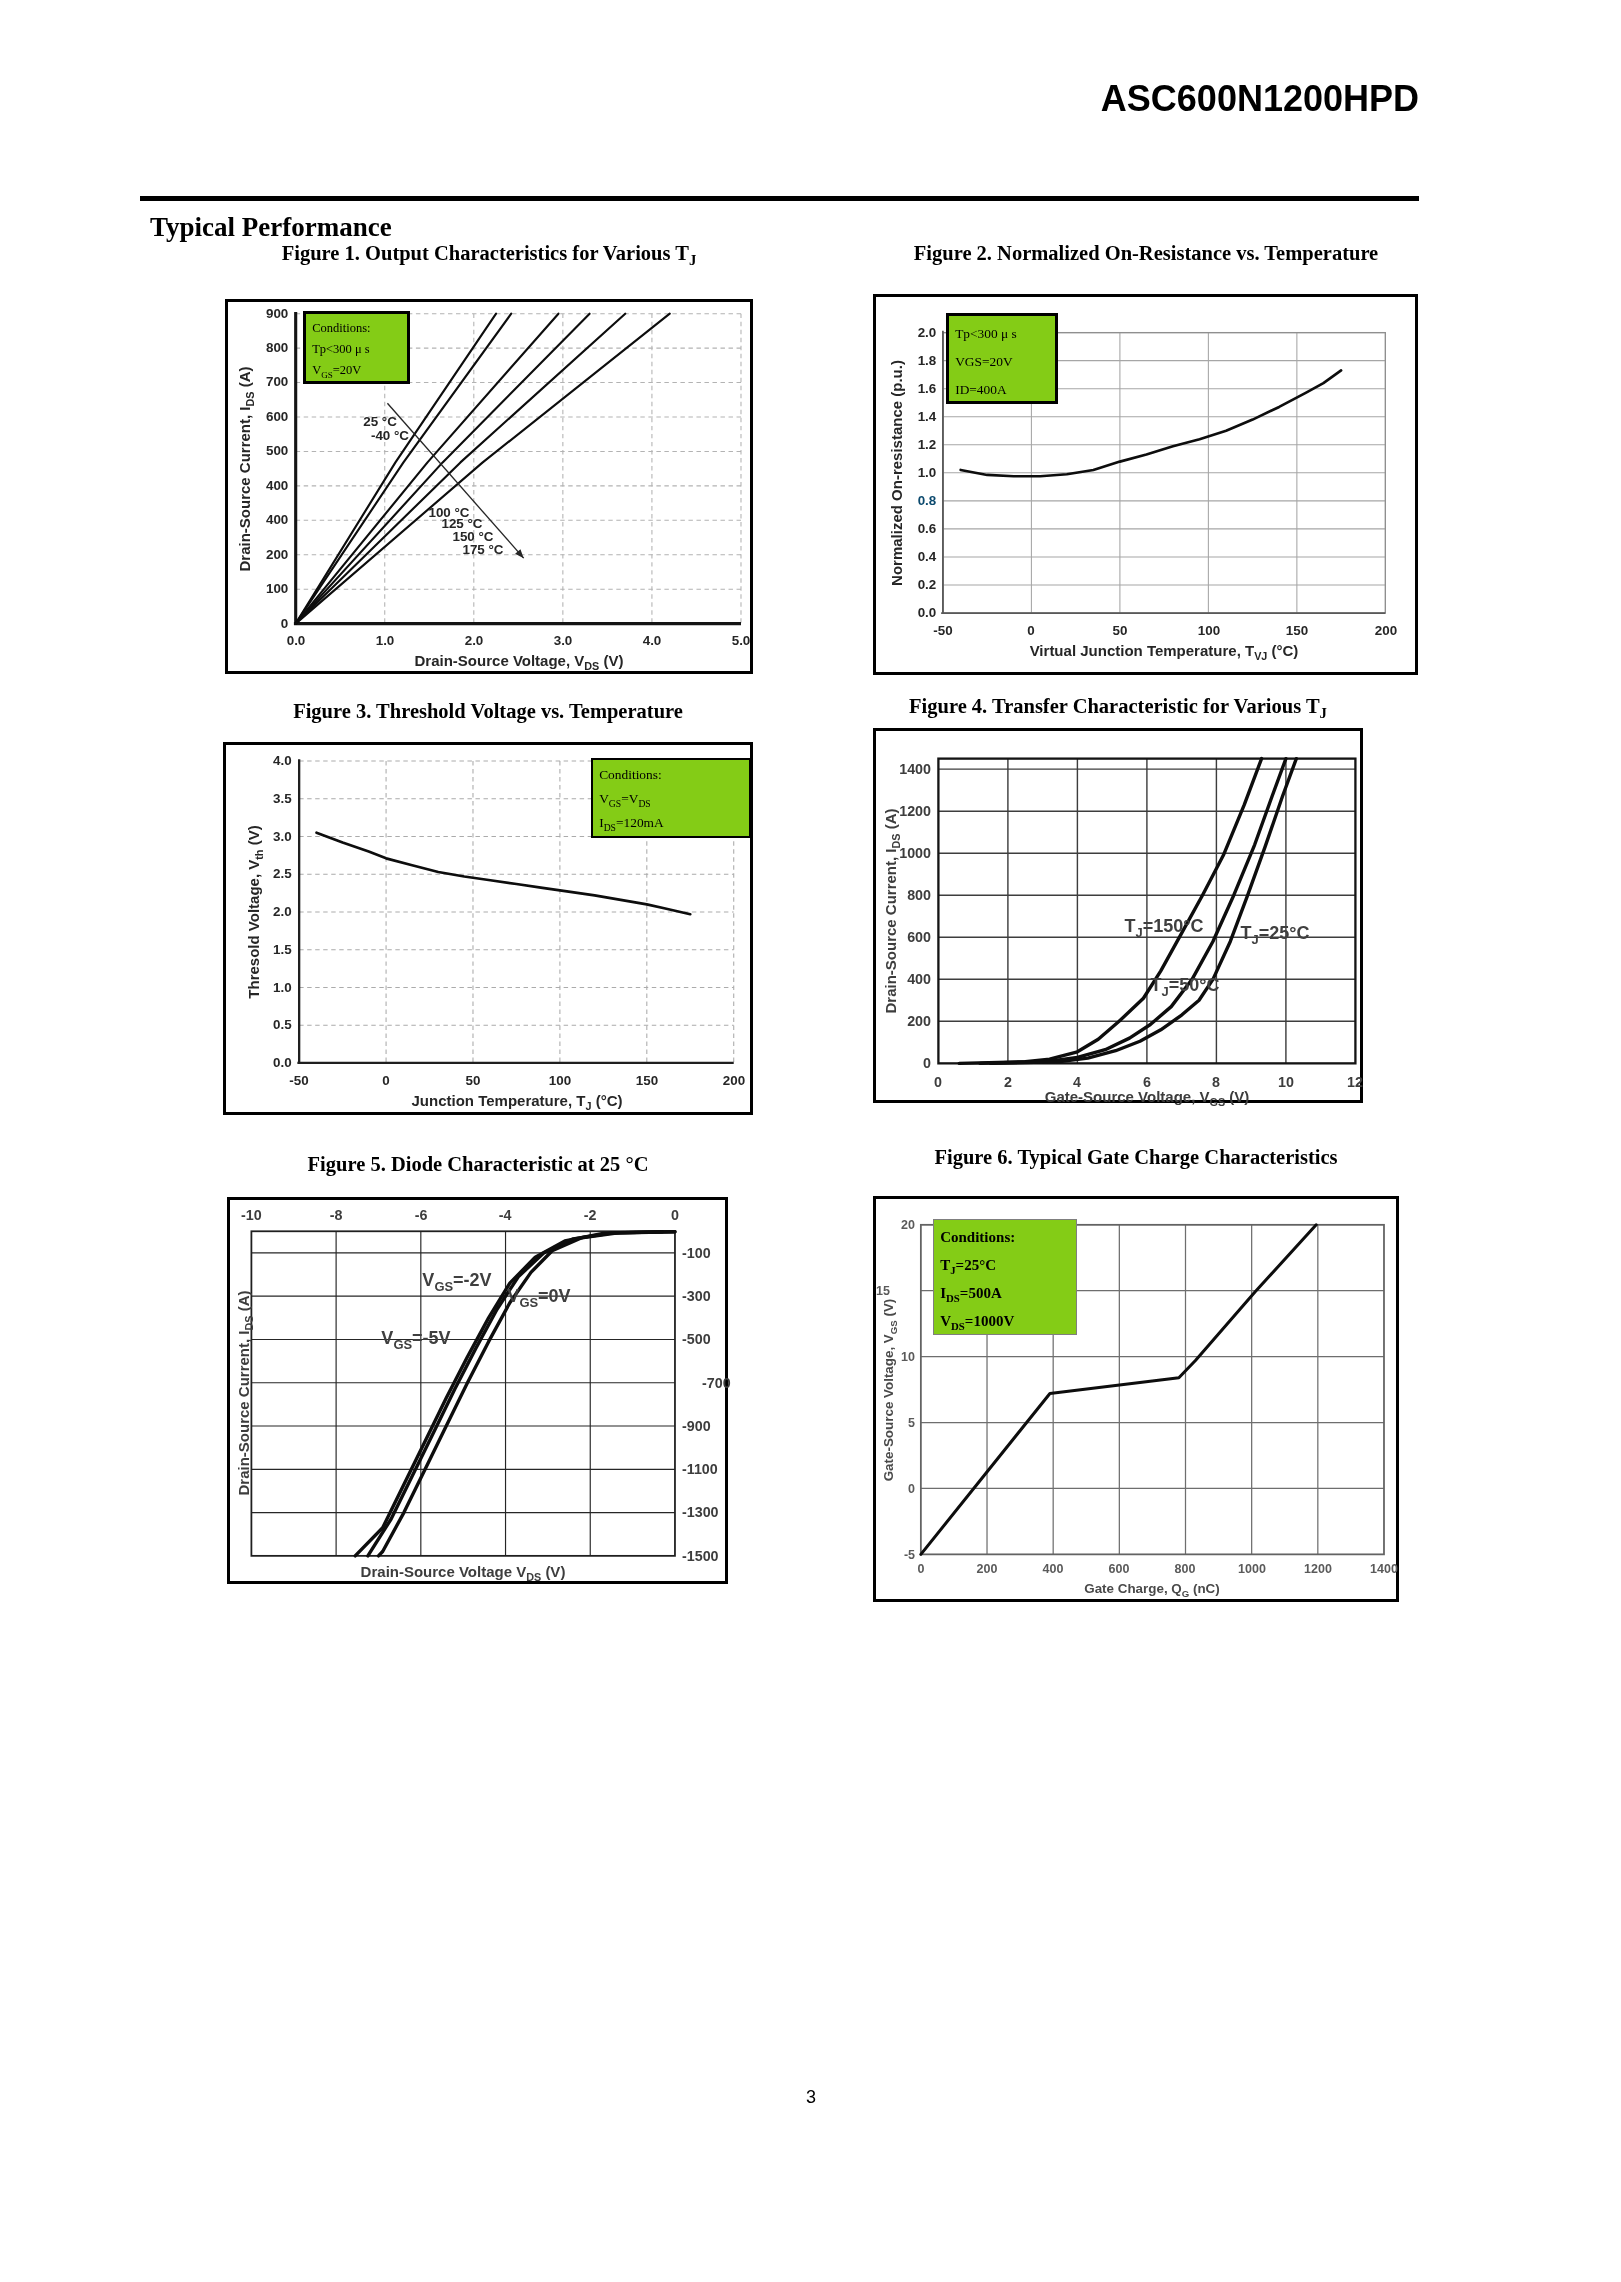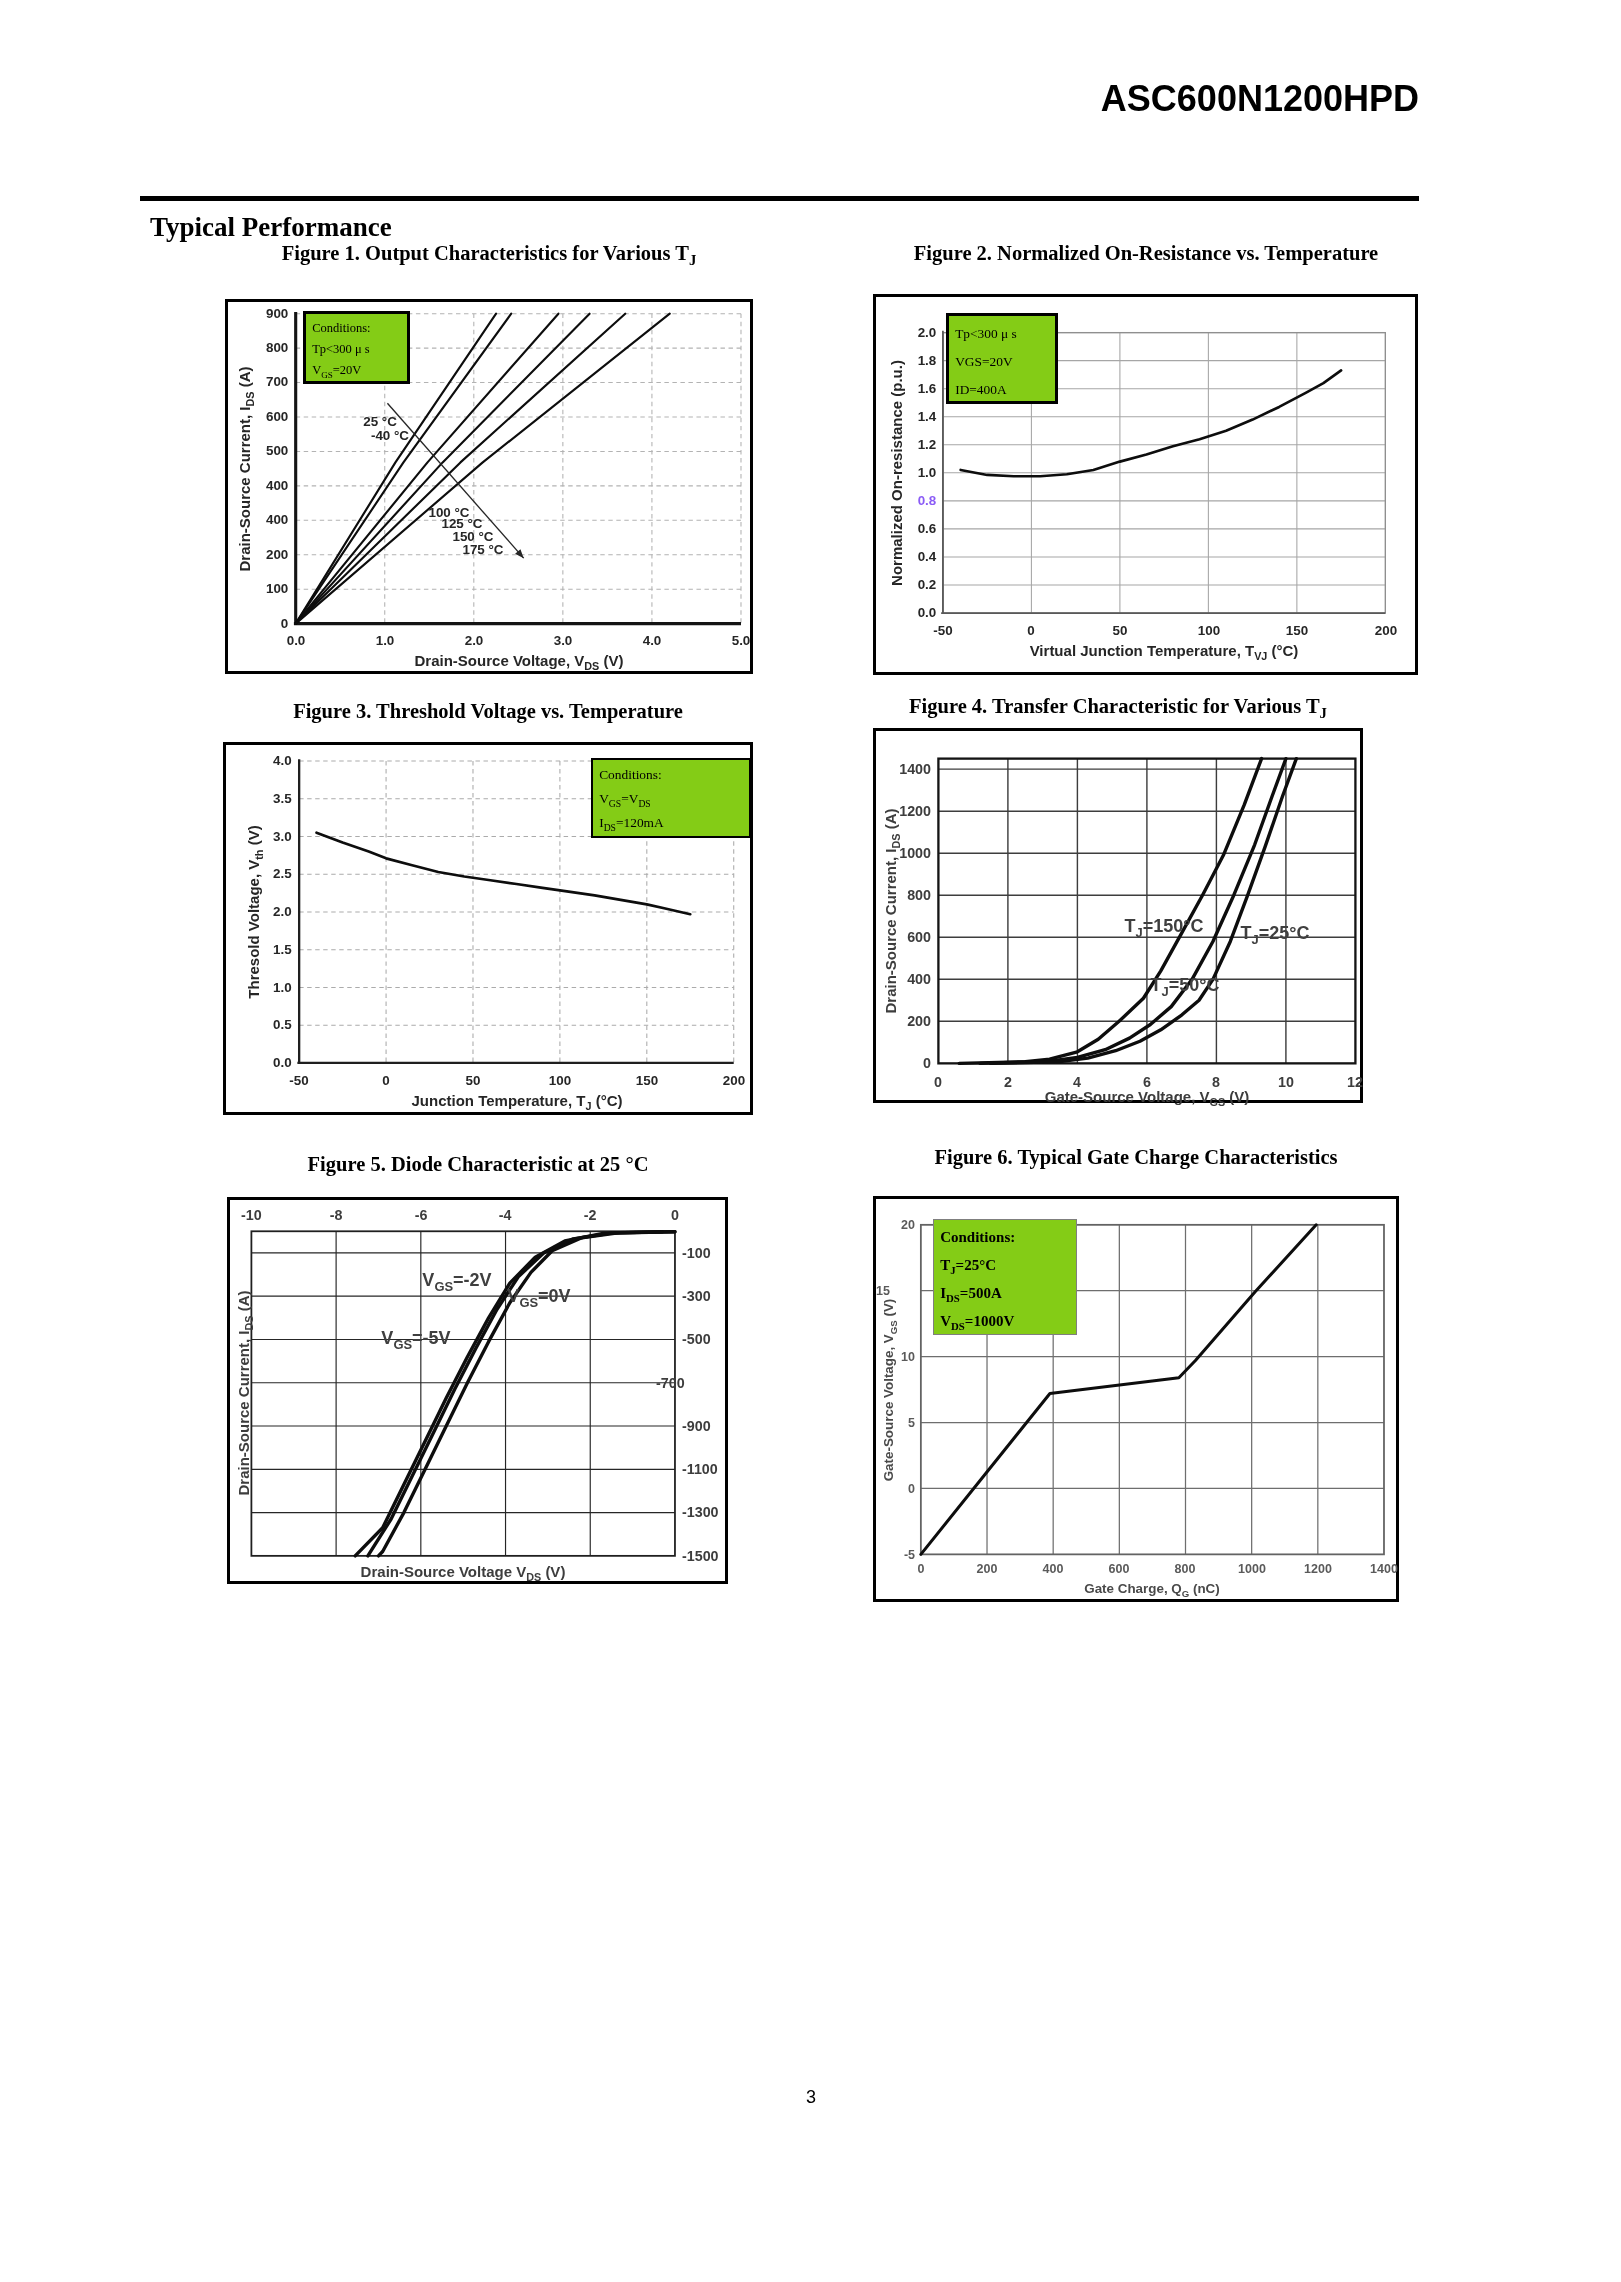--- a/index.html
+++ b/index.html
@@ -120,21 +120,21 @@
         <div class="tick xt" style="left: 67px; top: 327px; font-size: 13.4px; font-weight: 600; color: rgb(38, 38, 38);">-50</div>
         <div class="tick xt" style="left: 155px; top: 327px; font-size: 13.4px; font-weight: 600; color: rgb(38, 38, 38);">0</div>
         <div class="tick xt" style="left: 244px; top: 327px; font-size: 13.4px; font-weight: 600; color: rgb(38, 38, 38);">50</div>
         <div class="tick xt" style="left: 333px; top: 327px; font-size: 13.4px; font-weight: 600; color: rgb(38, 38, 38);">100</div>
         <div class="tick xt" style="left: 421px; top: 327px; font-size: 13.4px; font-weight: 600; color: rgb(38, 38, 38);">150</div>
         <div class="tick xt" style="left: 510px; top: 327px; font-size: 13.4px; font-weight: 600; color: rgb(38, 38, 38);">200</div>
         <div class="tick yt" style="top: 316px; left: 5.3px; width: 55px; text-align: right; font-size: 13.4px; font-weight: 600; color: rgb(38, 38, 38);">0.0</div>
         <div class="tick yt" style="top: 288px; left: 5.3px; width: 55px; text-align: right; font-size: 13.4px; font-weight: 600; color: rgb(38, 38, 38);">0.2</div>
         <div class="tick yt" style="top: 260px; left: 5.3px; width: 55px; text-align: right; font-size: 13.4px; font-weight: 600; color: rgb(38, 38, 38);">0.4</div>
         <div class="tick yt" style="top: 232px; left: 5.3px; width: 55px; text-align: right; font-size: 13.4px; font-weight: 600; color: rgb(38, 38, 38);">0.6</div>
-        <div class="tick yt" style="top: 204px; left: 5.3px; width: 55px; text-align: right; font-size: 13.4px; font-weight: 600; color: #8b5cf6;">0.8</div>
+        <div class="tick yt" style="top: 204px; left: 5.3px; width: 55px; text-align: right; font-size: 13.4px; font-weight: 600; color: #0c4a6e;">0.8</div>
         <div class="tick yt" style="top: 176px; left: 5.3px; width: 55px; text-align: right; font-size: 13.4px; font-weight: 600; color: rgb(38, 38, 38);">1.0</div>
         <div class="tick yt" style="top: 148px; left: 5.3px; width: 55px; text-align: right; font-size: 13.4px; font-weight: 600; color: rgb(38, 38, 38);">1.2</div>
         <div class="tick yt" style="top: 120px; left: 5.3px; width: 55px; text-align: right; font-size: 13.4px; font-weight: 600; color: rgb(38, 38, 38);">1.4</div>
         <div class="tick yt" style="top: 92px; left: 5.3px; width: 55px; text-align: right; font-size: 13.4px; font-weight: 600; color: rgb(38, 38, 38);">1.6</div>
         <div class="tick yt" style="top: 64px; left: 5.3px; width: 55px; text-align: right; font-size: 13.4px; font-weight: 600; color: rgb(38, 38, 38);">1.8</div>
         <div class="tick yt" style="top: 36px; left: 5.3px; width: 55px; text-align: right; font-size: 13.4px; font-weight: 600; color: rgb(38, 38, 38);">2.0</div>
         <div class="axlab x" style="left: 288px; top: 346px; font-size: 15px; font-weight: 600; color: rgb(38, 38, 38);"><span>Virtual Junction Temperature, T</span><sub>VJ</sub><span> (°C)</span></div>
         <div class="axlab y" style="left: 19.6px; top: 176px; font-size: 15px; font-weight: 600; color: rgb(38, 38, 38);"><span>Normalized On-resistance (p.u.)</span></div>
         <div class="condbox" style="left: 70px; top: 16px; width: 112px; height: 91px; border: 3.6px solid rgb(0, 0, 0); font-size: 13.4px; font-weight: 400; line-height: 28px;">
           <div><span>Tp&lt;300 μ s</span></div>
@@ -247,21 +247,21 @@
         </svg>
         <div class="tick xt" style="left: 21.4px; top: 8px; font-size: 14.3px; font-weight: 700; color: rgb(61, 61, 61);">-10</div>
         <div class="tick xt" style="left: 106px; top: 8px; font-size: 14.3px; font-weight: 700; color: rgb(61, 61, 61);">-8</div>
         <div class="tick xt" style="left: 191px; top: 8px; font-size: 14.3px; font-weight: 700; color: rgb(61, 61, 61);">-6</div>
         <div class="tick xt" style="left: 275px; top: 8px; font-size: 14.3px; font-weight: 700; color: rgb(61, 61, 61);">-4</div>
         <div class="tick xt" style="left: 360px; top: 8px; font-size: 14.3px; font-weight: 700; color: rgb(61, 61, 61);">-2</div>
         <div class="tick xt" style="left: 445px; top: 8px; font-size: 14.3px; font-weight: 700; color: rgb(61, 61, 61);">0</div>
         <div class="tick yt" style="top: 53px; left: 452px; text-align: center; font-size: 14.3px; font-weight: 700; color: rgb(61, 61, 61);">-100</div>
         <div class="tick yt" style="top: 96px; left: 452px; text-align: left; font-size: 14.3px; font-weight: 700; color: rgb(61, 61, 61);">-300</div>
         <div class="tick yt" style="top: 139px; left: 452px; text-align: left; font-size: 14.3px; font-weight: 700; color: rgb(61, 61, 61);">-500</div>
-        <div class="tick yt" style="top: 183px; left: 426px; text-align: center; font-size: 14.3px; font-weight: 700; color: rgb(61, 61, 61);">-700</div>
+        <div class="tick yt" style="top: 183px; left: 472px; text-align: center; font-size: 14.3px; font-weight: 700; color: rgb(61, 61, 61);">-700</div>
         <div class="tick yt" style="top: 226px; left: 452px; text-align: left; font-size: 14.3px; font-weight: 700; color: rgb(61, 61, 61);">-900</div>
         <div class="tick yt" style="top: 269px; left: 452px; text-align: left; font-size: 14.3px; font-weight: 700; color: rgb(61, 61, 61);">-1100</div>
         <div class="tick yt" style="top: 312px; left: 452px; text-align: right; font-size: 14.3px; font-weight: 700; color: rgb(61, 61, 61);">-1300</div>
         <div class="tick yt" style="top: 356px; left: 452px; text-align: left; font-size: 14.3px; font-weight: 700; color: rgb(61, 61, 61);">-1500</div>
         <div class="axlab x" style="left: 233px; top: 364px; font-size: 15px; font-weight: 700; color: rgb(61, 61, 61);"><span>Drain-Source Voltage V</span><sub>DS</sub><span> (V)</span></div>
         <div class="axlab y" style="left: 12.5px; top: 193px; font-size: 15px; font-weight: 700; color: rgb(61, 61, 61);"><span>Drain-Source Current, I</span><sub>DS</sub><span> (A)</span></div>
         <div class="ann" style="left: 227px; top: 80px; font-size: 18px; font-weight: 600; color: rgb(63, 63, 63);"><span>V</span><sub>GS</sub><span>=-2V</span></div>
         <div class="ann" style="left: 309px; top: 96px; font-size: 18px; font-weight: 600; color: rgb(63, 63, 63);"><span>V</span><sub>GS</sub><span>=0V</span></div>
         <div class="ann" style="left: 186px; top: 138px; font-size: 18px; font-weight: 600; color: rgb(63, 63, 63);"><span>V</span><sub>GS</sub><span>=-5V</span></div>
       </div>

